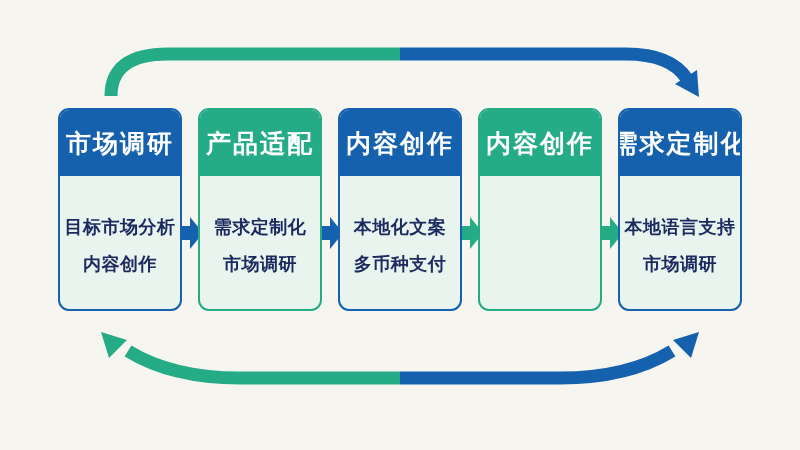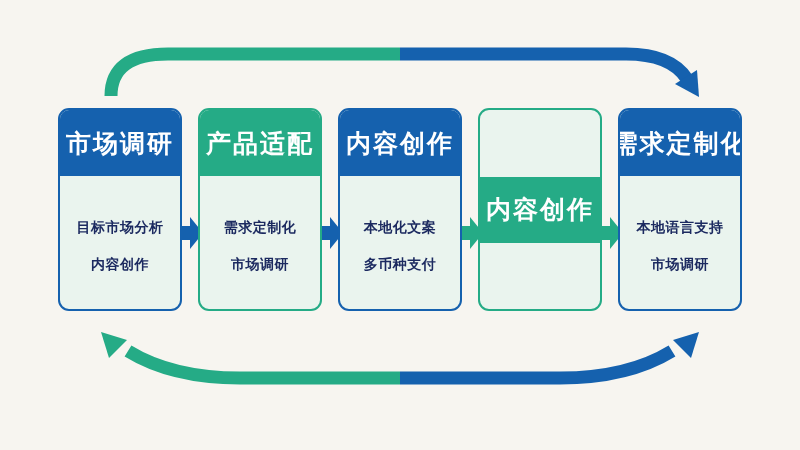--- a/index.html
+++ b/index.html
@@ -20,21 +20,20 @@
     width: 684px; height: 203px;
     display: flex; gap: 16px;
   }
   .stage-card {
     flex: 1 1 0;
     display: flex; flex-direction: column;
     border: 2px solid var(--theme, #1561ae);
     border-radius: 11px;
     background: var(--body-bg, #eaf4ee);
     overflow: hidden;
-    justify-content: center;
   }
   .theme-blue  { --theme: var(--blue, #1561ae); }
   .theme-green { --theme: var(--green, #25ab86); }
   .stage-header {
     height: 66px; flex: 0 0 66px;
     background: var(--theme);
     display: flex; align-items: center; justify-content: center;
   }
   .stage-title {
     color: var(--header-text, #ffffff);
@@ -42,21 +41,21 @@
     white-space: nowrap;
   }
   .stage-body {
     flex: 1;
     display: flex; flex-direction: column;
     align-items: center; justify-content: center;
     gap: 0; padding: 6px 1px 0 1px;
   }
   .stage-item {
     color: var(--body-text, #1c2a60);
-    font-size: 14px; font-weight: bold; letter-spacing: 0.5px;
+    font-size: 18px; font-weight: bold; letter-spacing: 0.5px;
     line-height: 37px; white-space: nowrap; text-align: center;
   }
 </style>
 </head>
 <body>
 
 <svg id="arrows-layer" viewBox="0 0 800 450" xmlns="http://www.w3.org/2000/svg">
 
   <g>
     <path d="M 111 96 Q 111 54 168 54 L 400 54" fill="none" stroke="var(--green)" stroke-width="13"></path>

